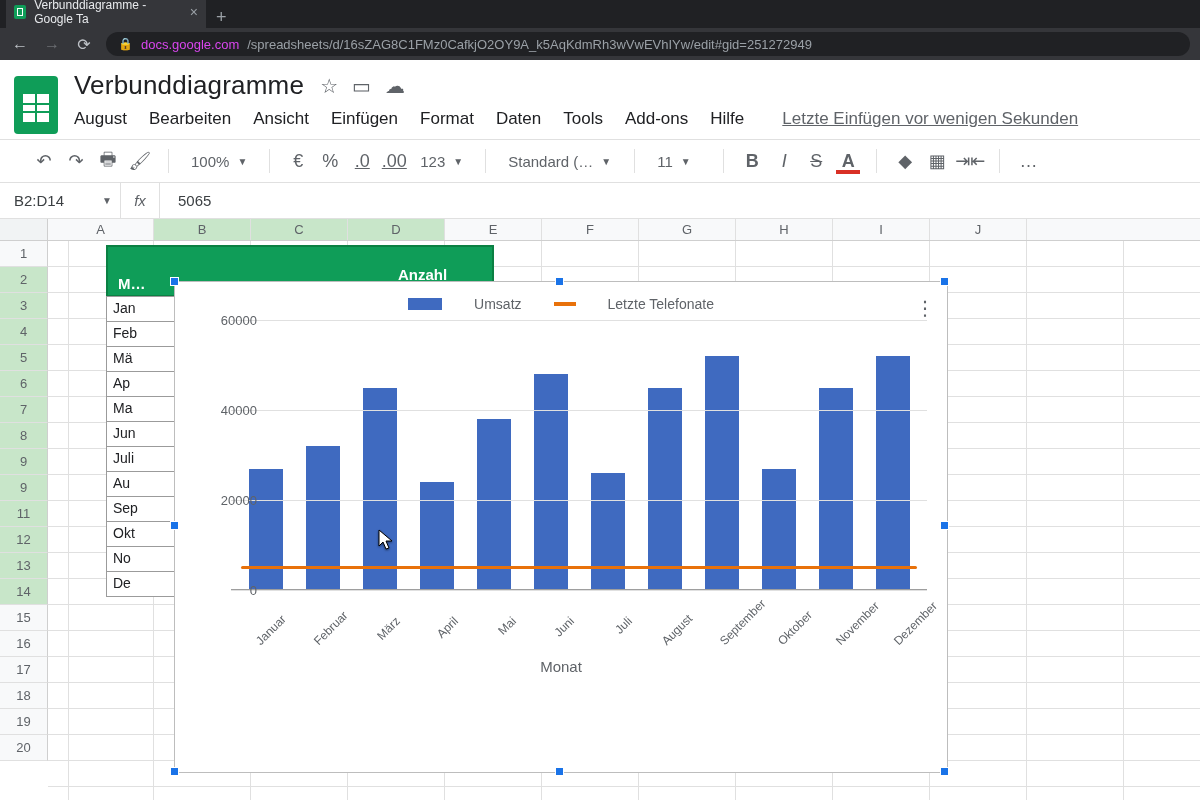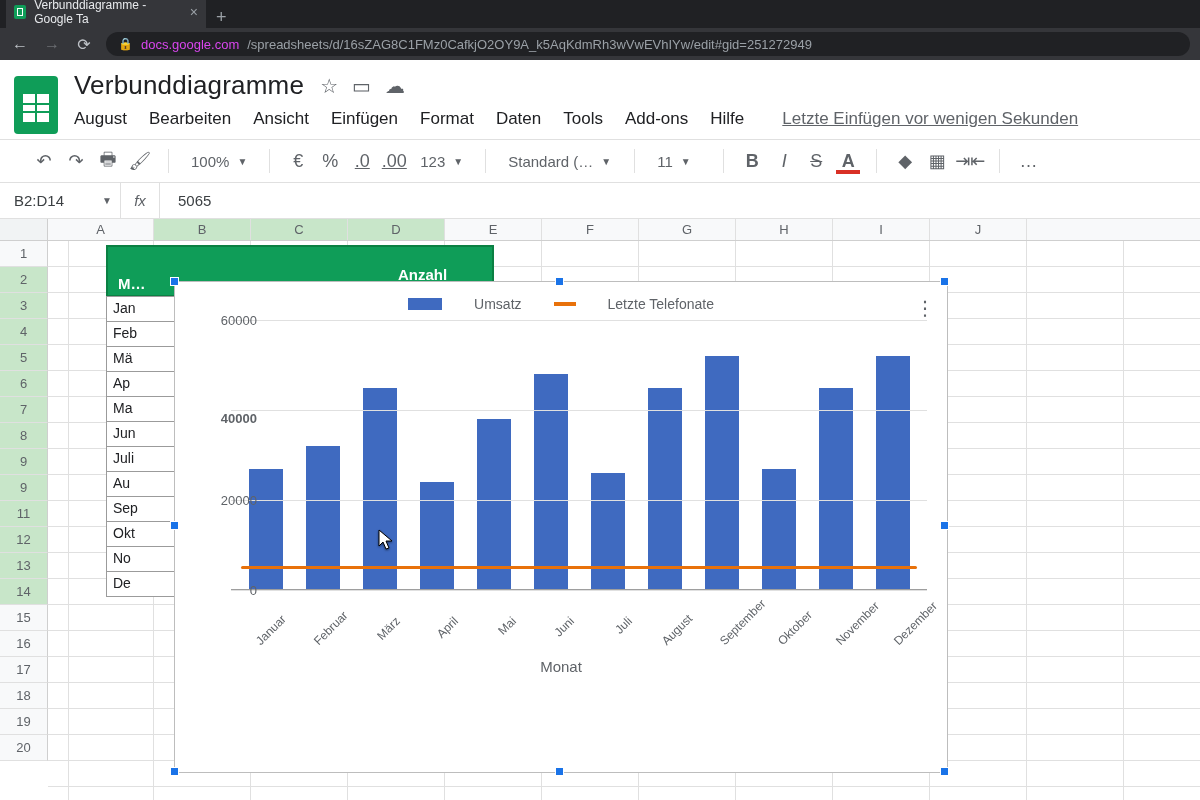--- a/index.html
+++ b/index.html
@@ -285,21 +285,21 @@
             <div class="bar" style="height: 121.5px;"></div>
             <div class="bar" style="height: 202.5px;"></div>
             <div class="bar" style="height: 234px;"></div>
           </div>
         <div class="baseline"></div>
       <div class="gridline" style="top: 270px;"></div>
           <div class="ylab" style="top: 270px;">0</div>
           <div class="gridline" style="top: 180px;"></div>
           <div class="ylab" style="top: 180px;">20000</div>
           <div class="gridline" style="top: 90px;"></div>
-          <div class="ylab" style="top: 98px; font-weight: bold;">40000</div>
+          <div class="ylab" style="top: 90px;">40000</div>
           <div class="gridline" style="top: 0px;"></div>
           <div class="ylab" style="top: 0px;">60000</div>
           <div class="linepath" style="bottom: 21.5px;"></div>
         </div>
       <div class="xlabels" id="xlabels">
           <span>Januar</span>
           <span>Februar</span>
           <span>März</span>
           <span>April</span>
           <span>Mai</span>

